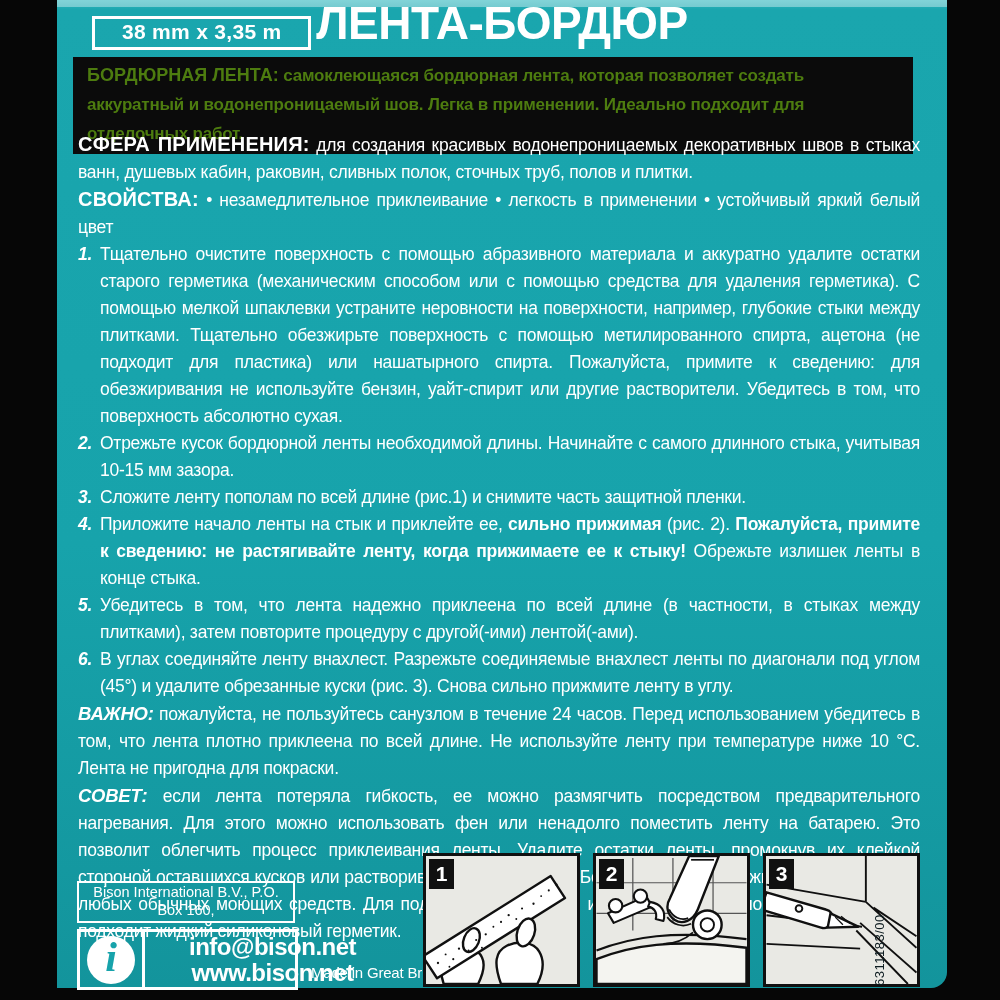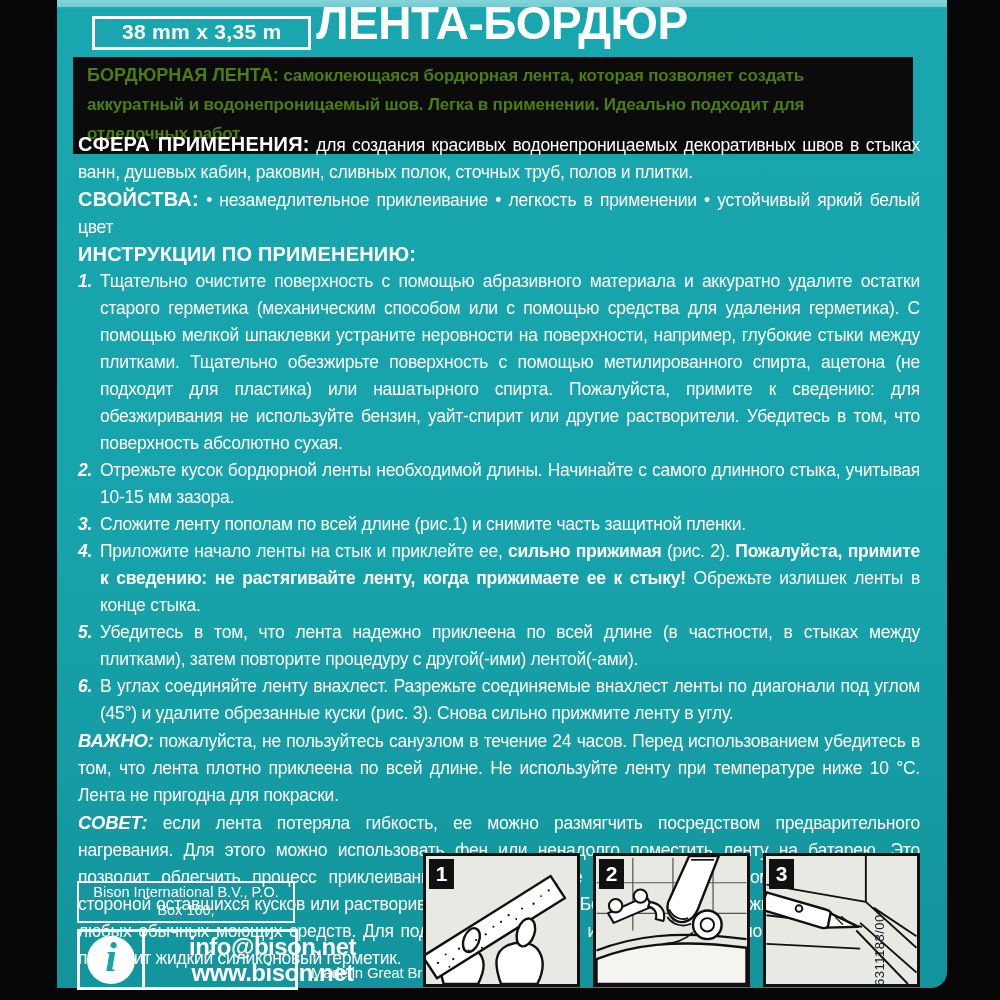--- a/index.html
+++ b/index.html
@@ -76,21 +76,20 @@
 
     <div class="content">
       <p>
         <span class="hdr">СФЕРА ПРИМЕНЕНИЯ:</span>
         <span>для создания красивых водонепроницаемых декоративных швов в стыках ванн, душевых кабин, раковин, сливных полок, сточных труб, полов и плитки.</span>
       </p>
       <p>
         <span class="hdr">СВОЙСТВА:</span>
         <span>• незамедлительное приклеивание • легкость в применении • устойчивый яркий белый цвет</span>
       </p>
-      <p class="hdr-line">ИНСТРУКЦИИ ПО ПРИМЕНЕНИЮ:</p>
 
       <div class="step">
         <span class="num">1.</span>
         <span class="body"><span>Тщательно очистите поверхность с помощью абразивного материала и аккуратно удалите остатки старого герметика (механическим способом или с помощью средства для удаления герметика). С помощью мелкой шпаклевки устраните неровности на поверхности, например, глубокие стыки между плитками. Тщательно обезжирьте поверхность с помощью метилированного спирта, ацетона (не подходит для пластика) или нашатырного спирта. Пожалуйста, примите к сведению: для обезжиривания не используйте бензин, уайт-спирит или другие растворители. Убедитесь в том, что поверхность абсолютно сухая.</span></span>
       </div>
       <div class="step">
         <span class="num">2.</span>
         <span class="body"><span>Отрежьте кусок бордюрной ленты необходимой длины. Начинайте с самого длинного стыка, учитывая 10-15 мм зазора.</span></span>
       </div>
       <div class="step">

